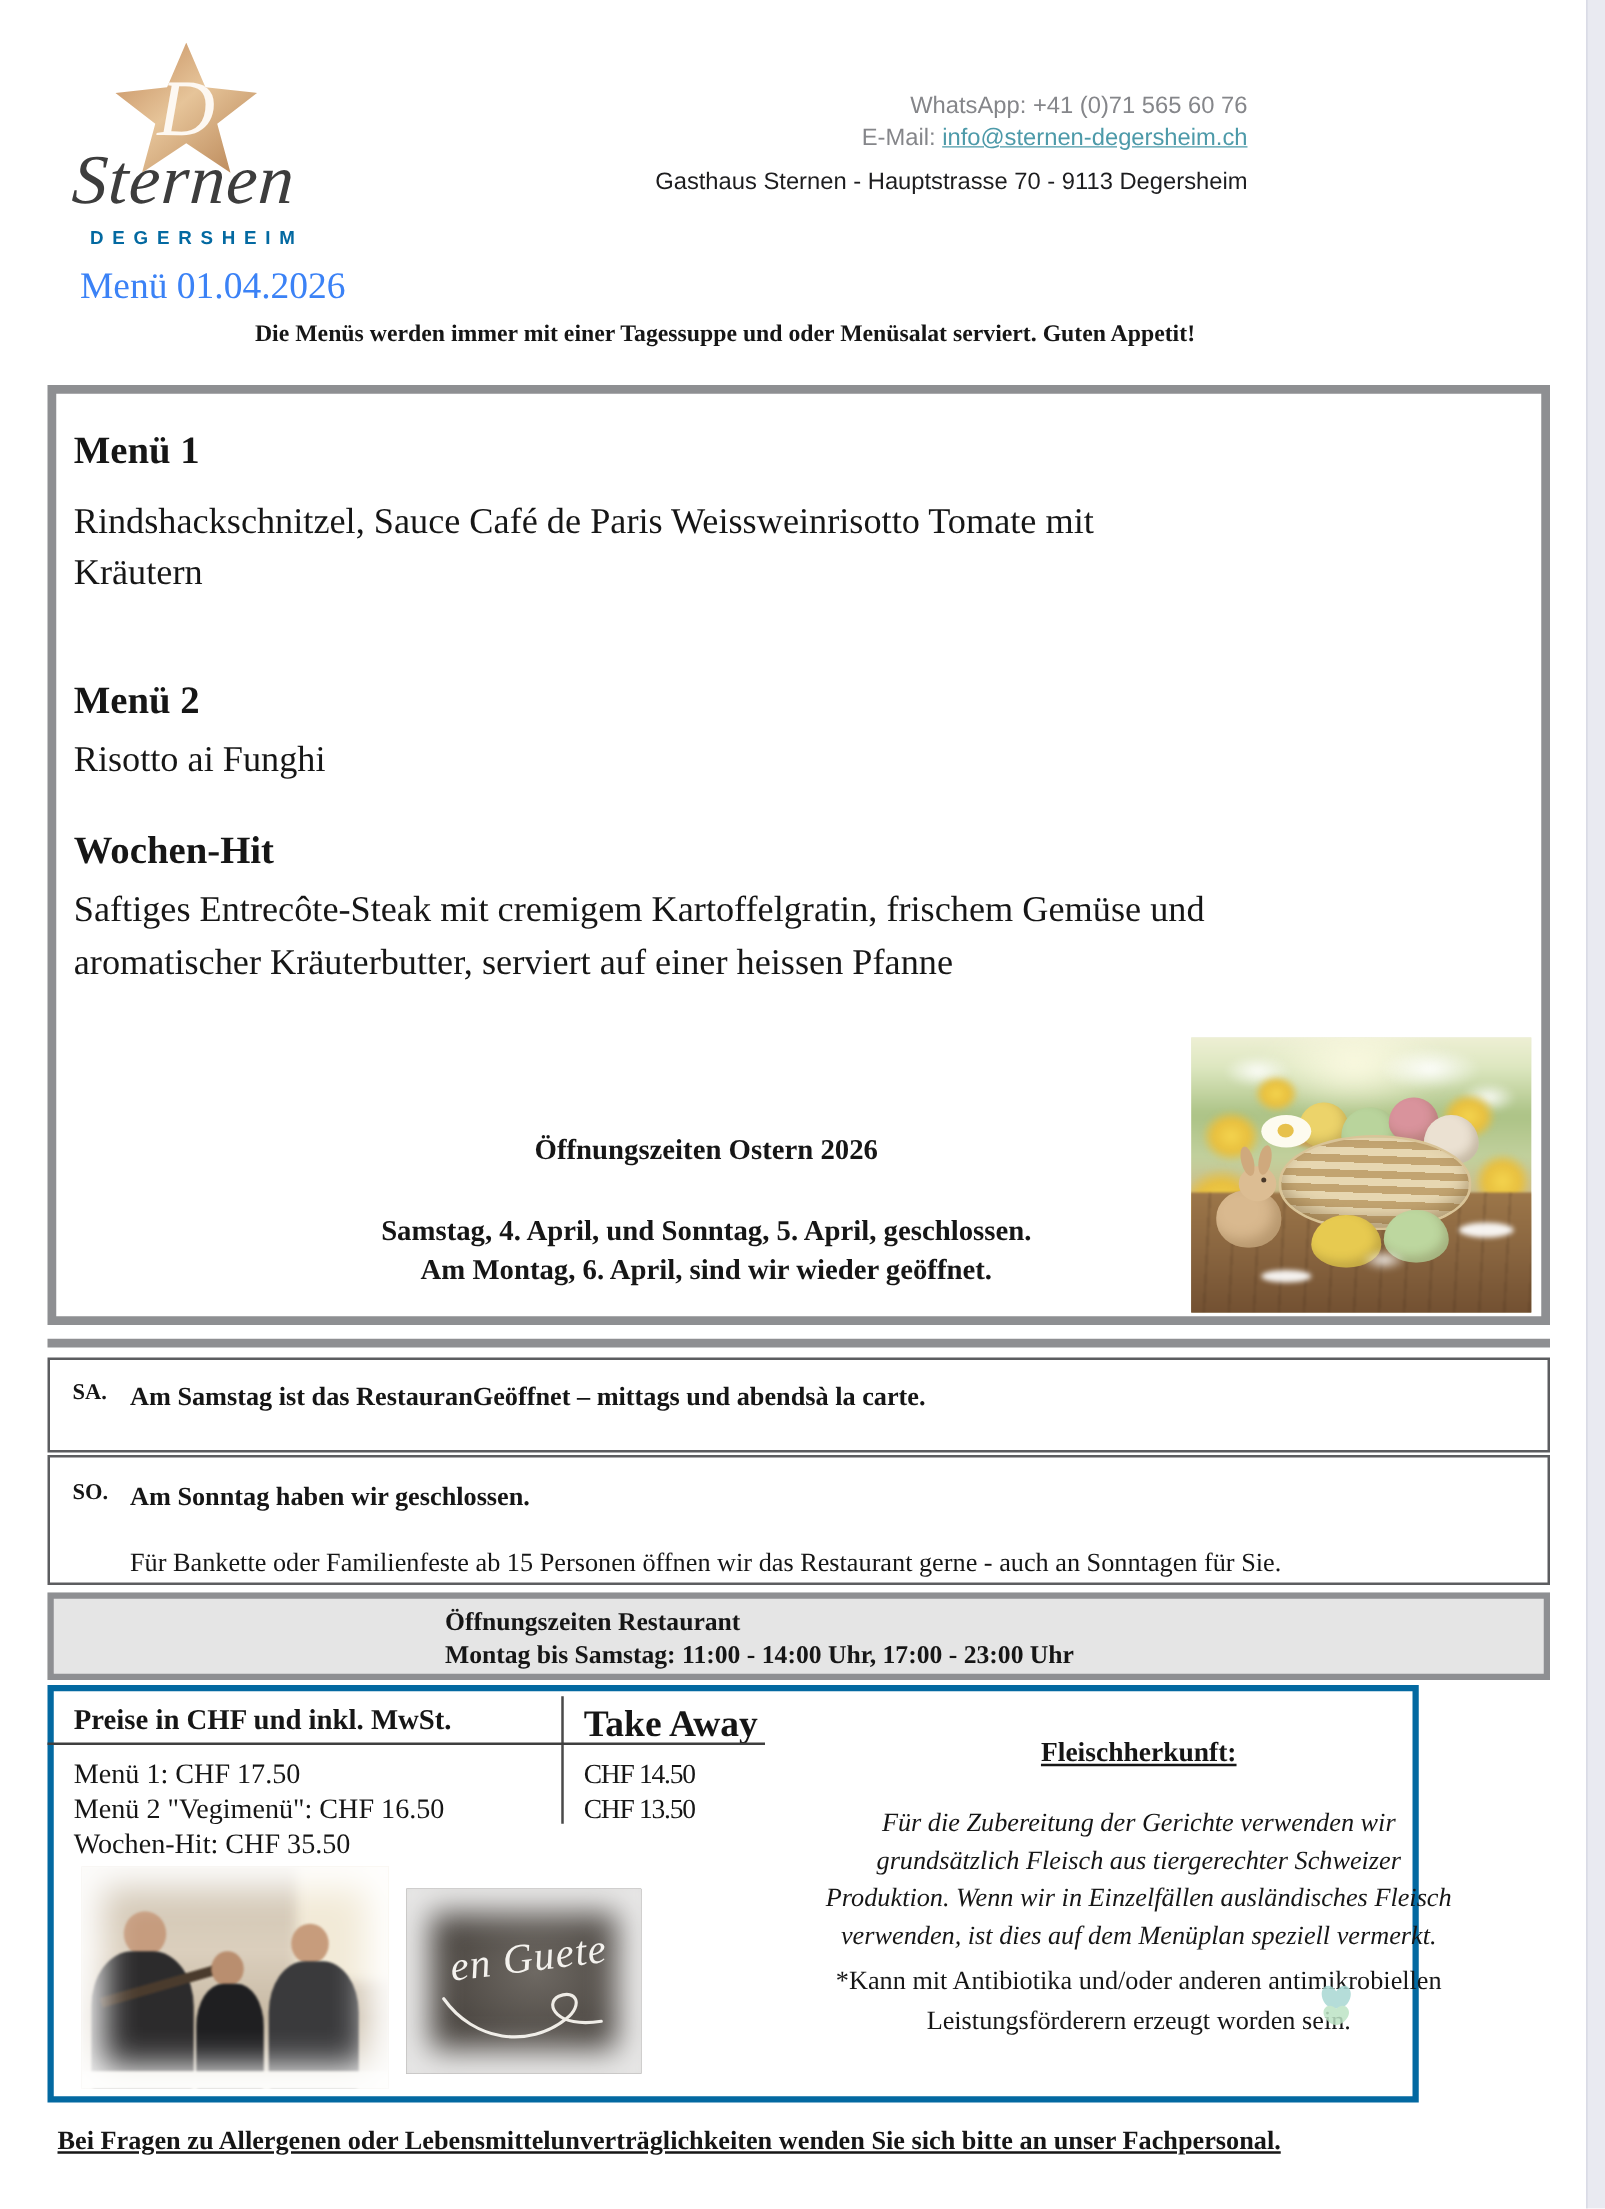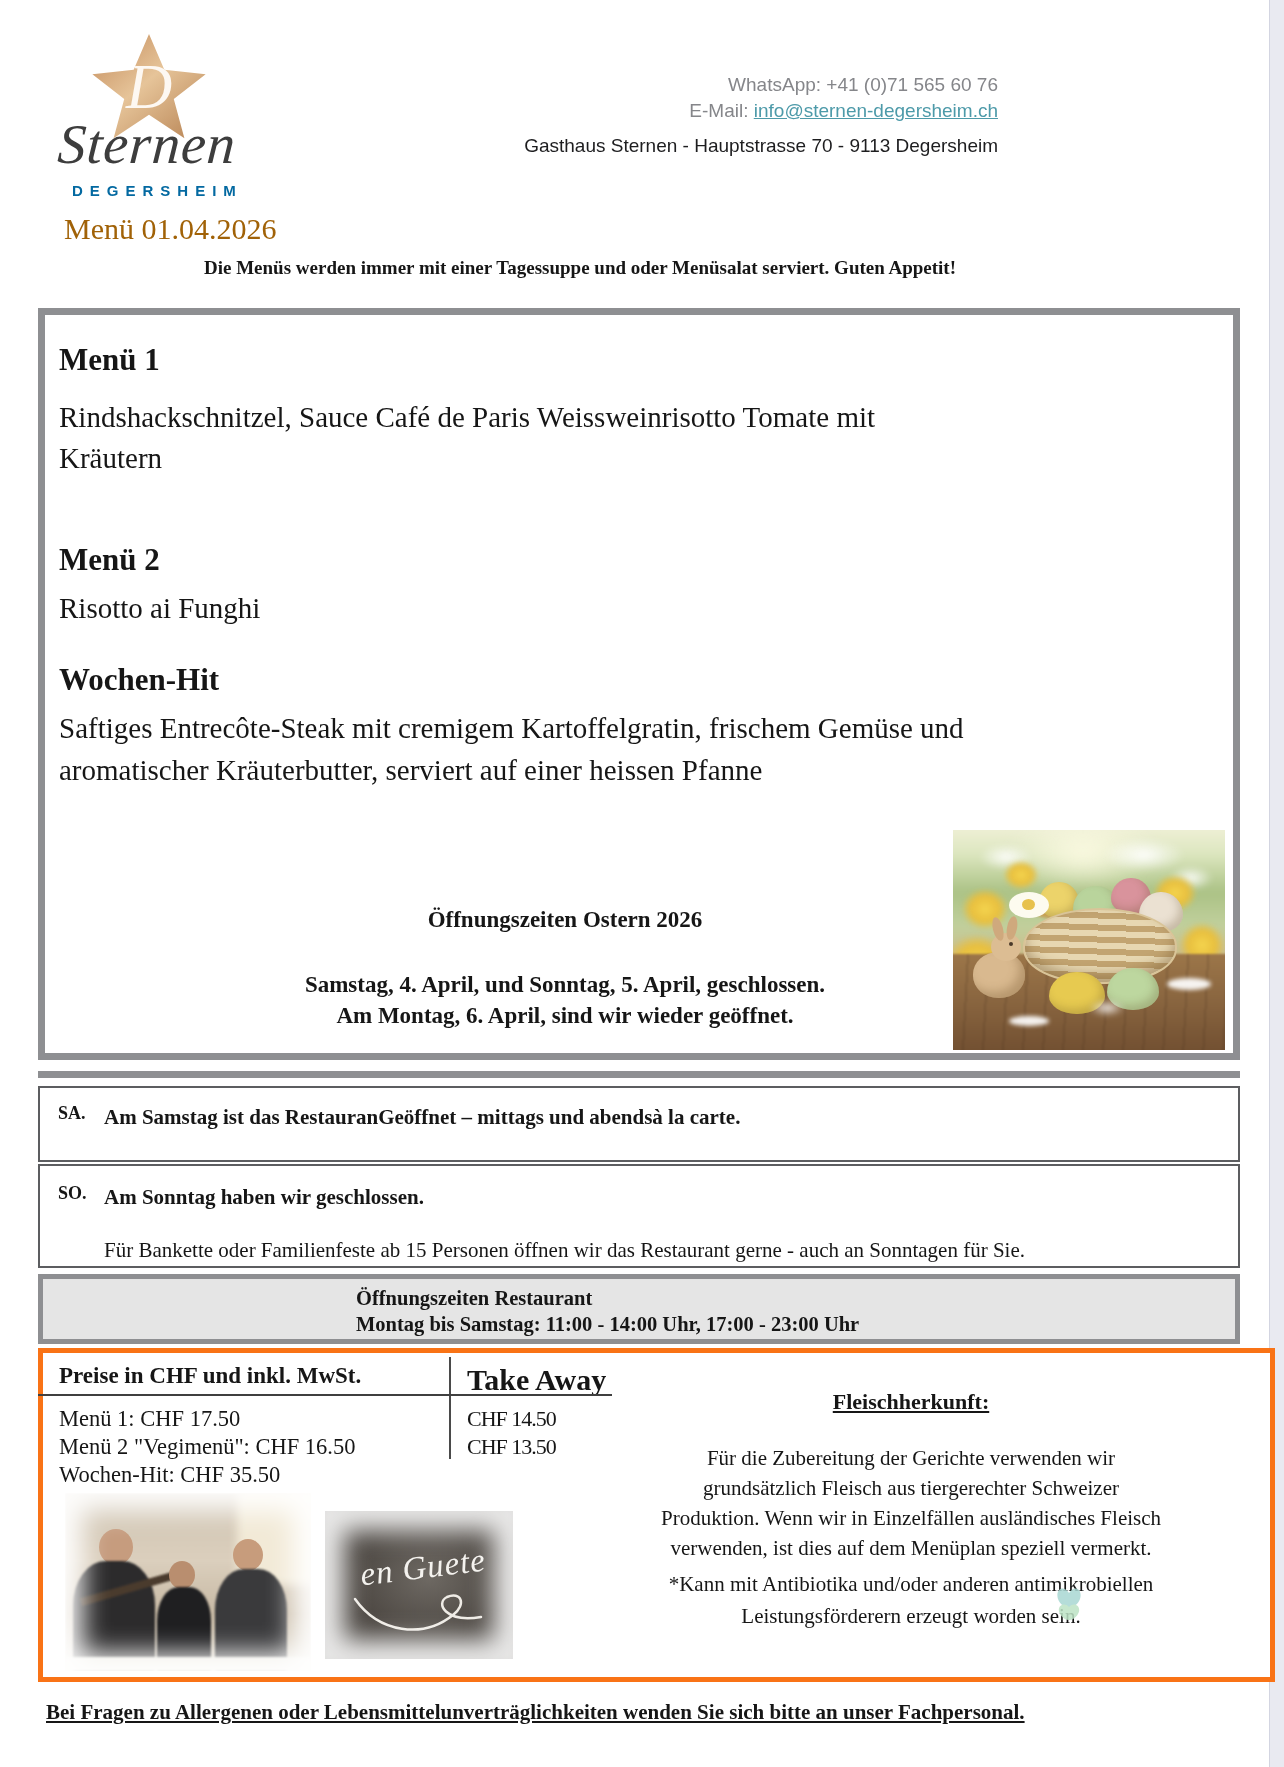--- a/index.html
+++ b/index.html
@@ -17,21 +17,21 @@
   .logo-d{font-style:italic;font-size:64px;color:#fdf8f2;margin-top:-6px;}
   .logo-name{font-style:italic;font-size:56px;color:#3d3d3d;margin-top:-34px;letter-spacing:1px;transform:skewX(-4deg);}
   .logo-sub{font-family:"Liberation Sans",sans-serif;font-weight:bold;font-size:15px;
       letter-spacing:7px;color:#0369a1;margin:6px 0 0 14px;}
   .contact{position:absolute;left:460px;top:72px;width:538px;text-align:right;
       font-family:"Liberation Sans",sans-serif;font-size:19px;line-height:26px;color:#85868a;}
   .contact .email-link{color:#4d9aa9;text-decoration:underline;cursor:pointer;}
   .contact .addr{color:#1d1d1f;margin-top:9px;}
 
   
-  .doc-title{position:absolute;left:64px;top:212px;font-size:30px;color:#a16207;}
+  .doc-title{position:absolute;left:64px;top:212px;font-size:30px;color:#3b82f6;}
   .doc-subtitle{position:absolute;left:0;top:257px;width:1160px;text-align:center;
       font-weight:bold;font-size:19px;}
 
   
   .main-box{position:absolute;left:38px;top:308px;width:1202px;height:752px;
       border:7px solid #8e8f92;background:#fff;box-sizing:border-box;}
   .m-title{position:absolute;left:14px;font-weight:bold;font-size:31px;}
   .m-text{position:absolute;left:14px;font-size:29px;line-height:41px;}
   .wish{position:absolute;left:14px;top:517px;font-size:29px;}
   .easter-block{position:absolute;left:120px;top:592px;width:800px;text-align:center;}
@@ -74,22 +74,22 @@
   .day-label{position:absolute;left:18px;font-weight:bold;font-size:18px;}
   .day-text{position:absolute;left:64px;font-weight:bold;font-size:21px;}
   .banquet{position:absolute;left:64px;top:72px;font-size:21px;}
 
   
   .hours-box{position:absolute;left:38px;top:1274px;width:1202px;height:70px;
       border:5px solid #8e8f92;background:#e5e5e5;box-sizing:border-box;}
   .hours-text{position:absolute;left:313px;top:6px;font-weight:bold;font-size:20.5px;line-height:26px;}
 
   
-  .price-box{position:absolute;left:38px;top:1348px;width:1237px;height:334px;
-      border:5px solid #f97316;background:#fff;box-sizing:border-box;}
+  .price-box{position:absolute;left:38px;top:1348px;width:1097px;height:334px;
+      border:5px solid #0369a1;background:#fff;box-sizing:border-box;}
   .price-header{position:absolute;left:16px;top:10px;font-weight:bold;font-size:23px;}
   .takeaway-header{position:absolute;left:424px;top:10px;font-weight:bold;font-size:30px;}
   .col-divider{position:absolute;left:406px;top:4px;width:2px;height:102px;background:#4a4a4a;}
   .header-rule{position:absolute;left:-5px;top:41px;width:574px;height:2px;background:#3f3f3f;}
   .price-lines{position:absolute;left:16px;top:52px;font-size:22.5px;line-height:28px;}
   .takeaway-lines{position:absolute;left:424px;top:52px;font-size:22px;line-height:28px;letter-spacing:-1px;}
 
   
   .staff-photo{position:absolute;left:22px;top:140px;width:246px;height:178px;overflow:hidden;}
   .sp{position:absolute;}
@@ -104,21 +104,21 @@
   
   .en-guete{position:absolute;left:282px;top:158px;width:188px;height:148px;overflow:hidden;
       background:radial-gradient(ellipse at 55% 45%,#6e6963 0%,#4b4641 55%,#3b3733 100%);}
   .eg-text{position:absolute;left:18px;top:38px;width:160px;text-align:center;color:#f4f2ee;
       font-style:italic;font-size:33px;transform:rotate(-7deg);letter-spacing:1px;}
   .eg-vignette{position:absolute;inset:0;box-shadow:inset 0 0 24px 20px rgba(255,255,255,.88);}
 
   
   .meat-col{position:absolute;left:540px;top:36px;width:656px;text-align:center;}
   .meat-title{font-weight:bold;font-size:22px;text-decoration:underline;}
-  .meat-para{margin:28px auto 0;width:510px;font-size:21px;line-height:30px;}
+  .meat-para{margin:28px auto 0;width:510px;font-size:21px;line-height:30px;font-style:italic;}
   .meat-note1{margin-top:9px;font-size:21px;}
   .meat-note2{margin-top:7px;font-size:21px;}
 
   .footer-note{position:absolute;left:46px;top:1700px;font-weight:bold;font-size:21px;text-decoration:underline;}
   .brand-glyph{position:absolute;left:1053px;top:1586px;width:32px;height:36px;opacity:.85;}
 </style>
 </head>
 <body>
 
 <div class="page">

